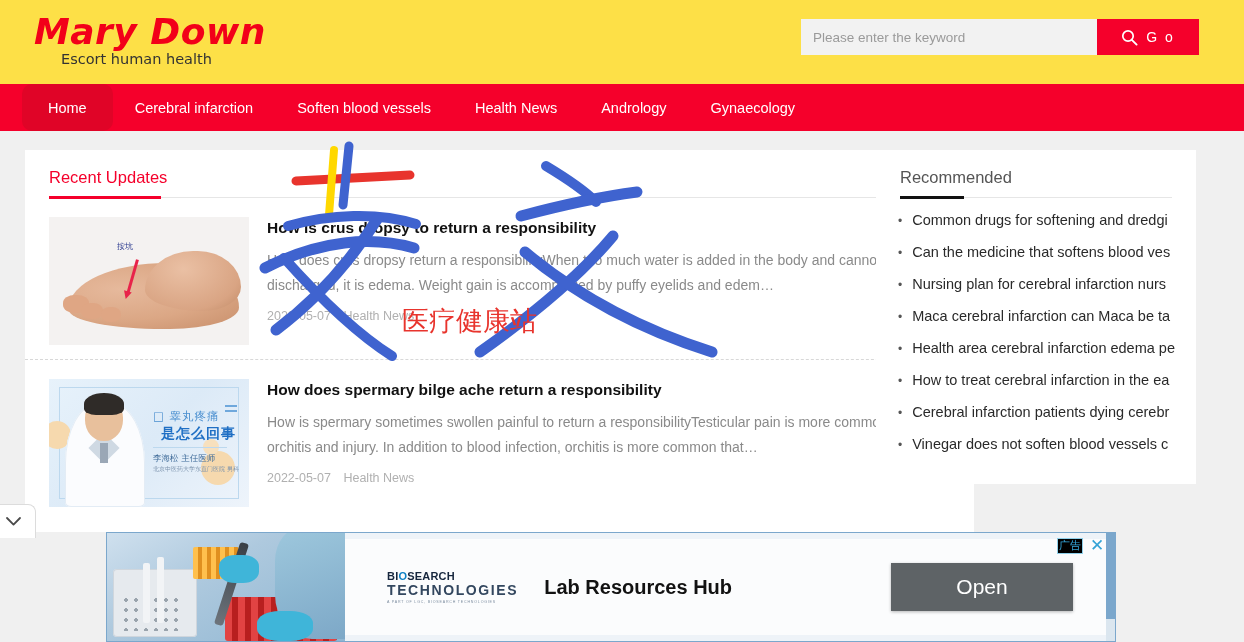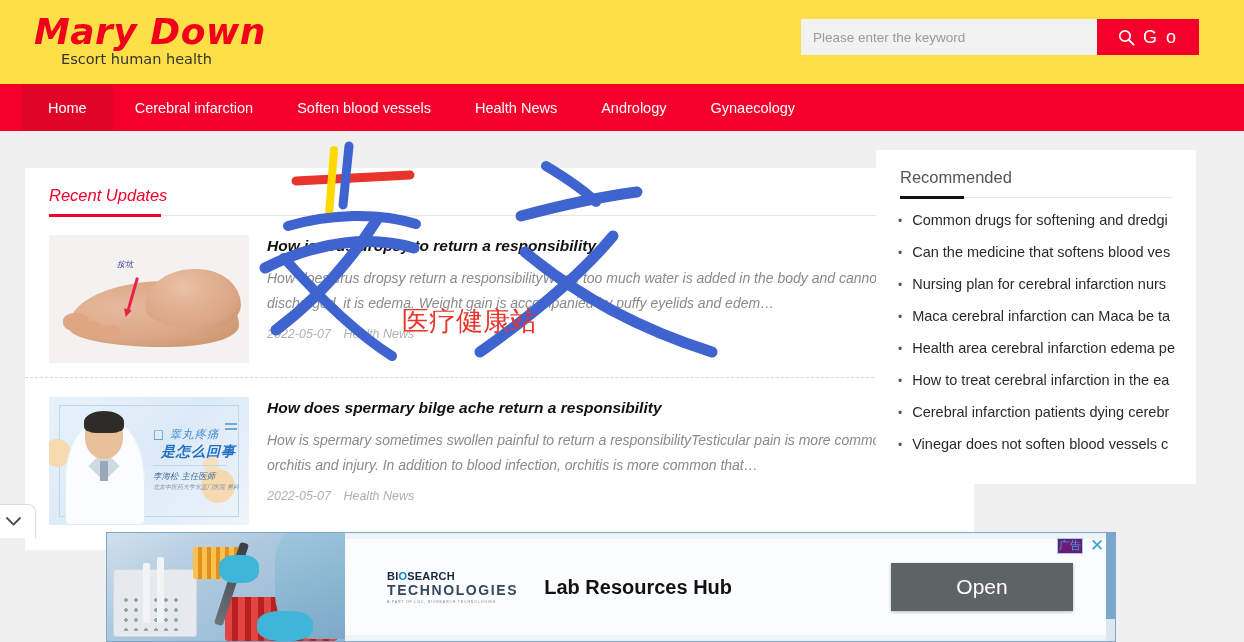--- a/index.html
+++ b/index.html
@@ -33,44 +33,44 @@
   }
   .search-input {
     width: 296px; height: 36px; border: none; outline: none;
     background: #f2f2f2; padding: 0 12px; font-size: 13.5px; color: #333;
     font-family: "Liberation Sans", sans-serif;
   }
   .search-input::placeholder { color: #9a9a9a; }
   .search-btn {
     width: 102px; height: 36px; background: #f5002b; border: none; cursor: pointer;
     display: flex; align-items: center; justify-content: center; gap: 8px;
-    color: #fff; font-size: 18px; letter-spacing: 2px;
+    color: #fff; font-size: 14px; letter-spacing: 2px;
     font-family: "Liberation Sans", sans-serif;
   }
   .search-btn svg { display: block; }
 
   
   .nav {
     position: absolute; top: 84px; left: 0; width: 1244px; height: 47px;
     background: #f5002b; display: flex; align-items: stretch;
     padding-left: 22px;
   }
   .nav-item {
     display: flex; align-items: center; padding: 0 22px;
     color: #ffffff; font-size: 14.5px; cursor: pointer;
     white-space: nowrap;
   }
-  .nav-item.active { background: #e00427; padding: 0 26px; }
+  .nav-item.active { background: #e00427; padding: 0 26px; border-radius: 10px; }
 
   
   .content { position: absolute; top: 131px; left: 0; width: 1244px; bottom: 0; }
 
   .main-card {
-    position: absolute; left: 25px; top: 37px; width: 949px; height: 382px;
-    background: #ffffff; overflow: hidden; font-style: italic;
+    position: absolute; left: 25px; top: 19px; width: 949px; height: 382px;
+    background: #ffffff; overflow: hidden;
   }
   .card-head { padding: 18px 24px 0 24px; }
   .card-head-title { font-size: 16.5px; color: #f5002b; padding-bottom: 10px; display: inline-block; }
   .card-head-rule { height: 1px; background: #e6e6e6; position: relative; }
   .card-head-rule::before {
     content: ""; position: absolute; left: 0; top: -1px; width: 112px; height: 3px; background: #f5002b;
   }
   .card-head-rule.dark::before { background: #111111; width: 64px; }
 
   .article {
@@ -184,21 +184,21 @@
   .ad-headline { font-size: 20px; font-weight: bold; color: #121212; white-space: nowrap; }
   .ad-open {
     position: absolute; right: 36px; top: 50%; transform: translateY(-50%);
     width: 182px; height: 48px; background: #5e6366; color: #ffffff;
     border: none; font-size: 21px; cursor: pointer;
     display: flex; align-items: center; justify-content: center;
     box-shadow: 0 1px 3px rgba(0,0,0,.28);
   }
   .ad-badge {
     position: absolute; right: 26px; top: -1px; font-size: 11px; color: #34a3d6;
-    border: 1px solid #8fd0ea; padding: 0 1px; line-height: 14px; background:#701a75;
+    border: 1px solid #8fd0ea; padding: 0 1px; line-height: 14px; background:#000000;
     font-family: "DejaVu Sans", sans-serif;
   }
   .ad-close {
     position: absolute; right: 3px; top: -2px; width: 18px; height: 18px;
     color: #34a3d6; font-size: 17px; line-height: 17px; text-align: center; cursor: pointer;
     font-family: "DejaVu Sans", sans-serif;
   }
   .ad-scroll { position:absolute; right:0; top:0; width:9px; height:108px; background:#dbe6ef; }
   .ad-scroll i { position:absolute; top:0; left:0; width:9px; height:86px; background:#7ba7cc; }
 </style>

